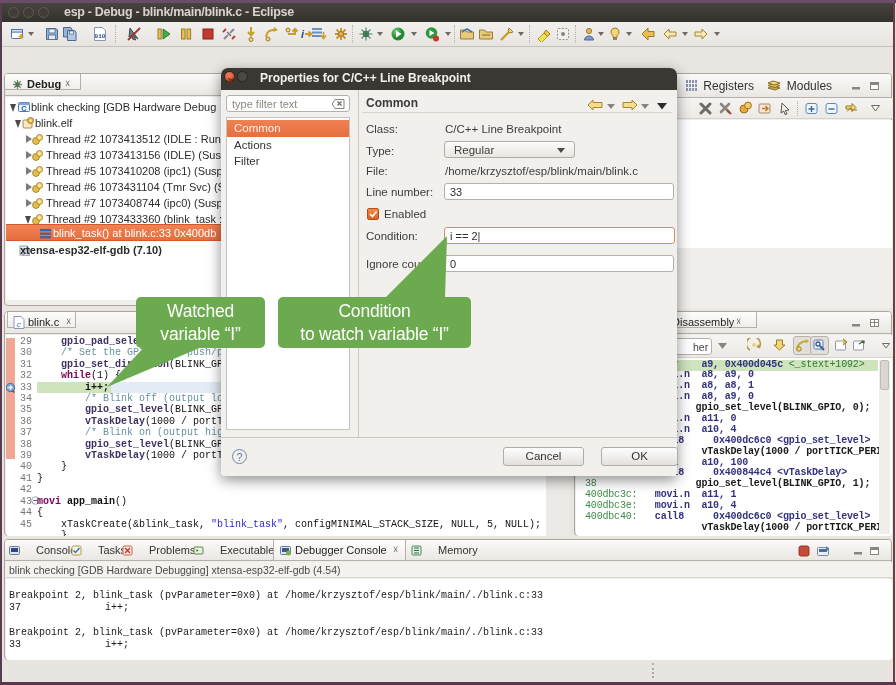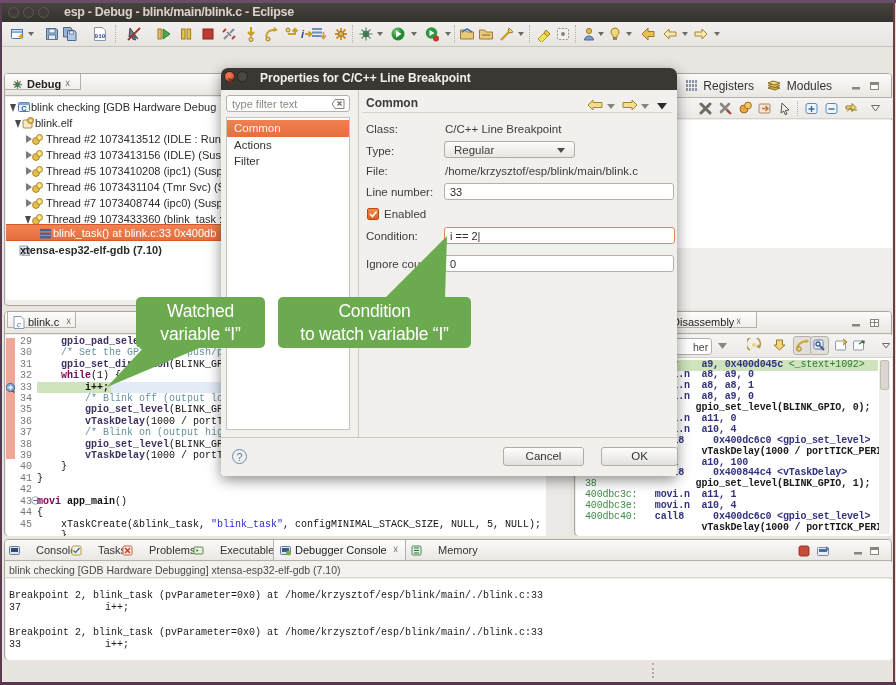--- a/index.html
+++ b/index.html
@@ -583,21 +583,21 @@
         <path d="M9 1 l3 3 -3 3" fill="#4a7ab0"></path>
       </svg>
     <svg class="abs" style="left:848px; top:6px;" width="11" height="10">
         <rect x="1" y="6" width="8" height="2.5" fill="#8a857e"></rect>
       </svg>
     <svg class="abs" style="left:864px; top:6px;" width="11" height="10">
         <rect x="1.5" y="1.5" width="8" height="7" fill="#fdfdfb" stroke="#8a857e"></rect>
         <rect x="1.5" y="1.5" width="8" height="2.5" fill="#8a857e"></rect>
       </svg>
 
-    <div class="abs" style="left:1px; top:22px; width:886px; height:16px; background:#f4f2ef; border-bottom:1px solid #d8d4cf; color:#4a4a4a; font-size:10.5px; padding:2px 0 0 3px;">blink checking [GDB Hardware Debugging] xtensa-esp32-elf-gdb (7.10)</div>
+    <div class="abs" style="left:1px; top:22px; width:886px; height:16px; background:#f4f2ef; border-bottom:1px solid #d8d4cf; color:#4a4a4a; font-size:10.5px; padding:2px 0 0 3px;">blink checking [GDB Hardware Debugging] xtensa-esp32-elf-gdb (4.54)</div>
     <div class="content mono" style="left:1px; top:39px; width:886px; height:81px; border-radius:0 0 3px 3px; font-size:10px; color:#1a1a1a; white-space:pre; line-height:12.2px; padding:11px 0 0 3px;">Breakpoint 2, blink_task (pvParameter=0x0) at /home/krzysztof/esp/blink/main/./blink.c:33
 37              i++;
 
 Breakpoint 2, blink_task (pvParameter=0x0) at /home/krzysztof/esp/blink/main/./blink.c:33
 33              i++;</div>
   </div>
 
   <div class="abs" style="left:2px; top:660px; width:891px; height:22px; background:#e8e5e1;">
       <div style="position:absolute;left:650px;top:3px;width:1px;height:15px;border-left:2px dotted #b0aba4;"></div>
     </div>

